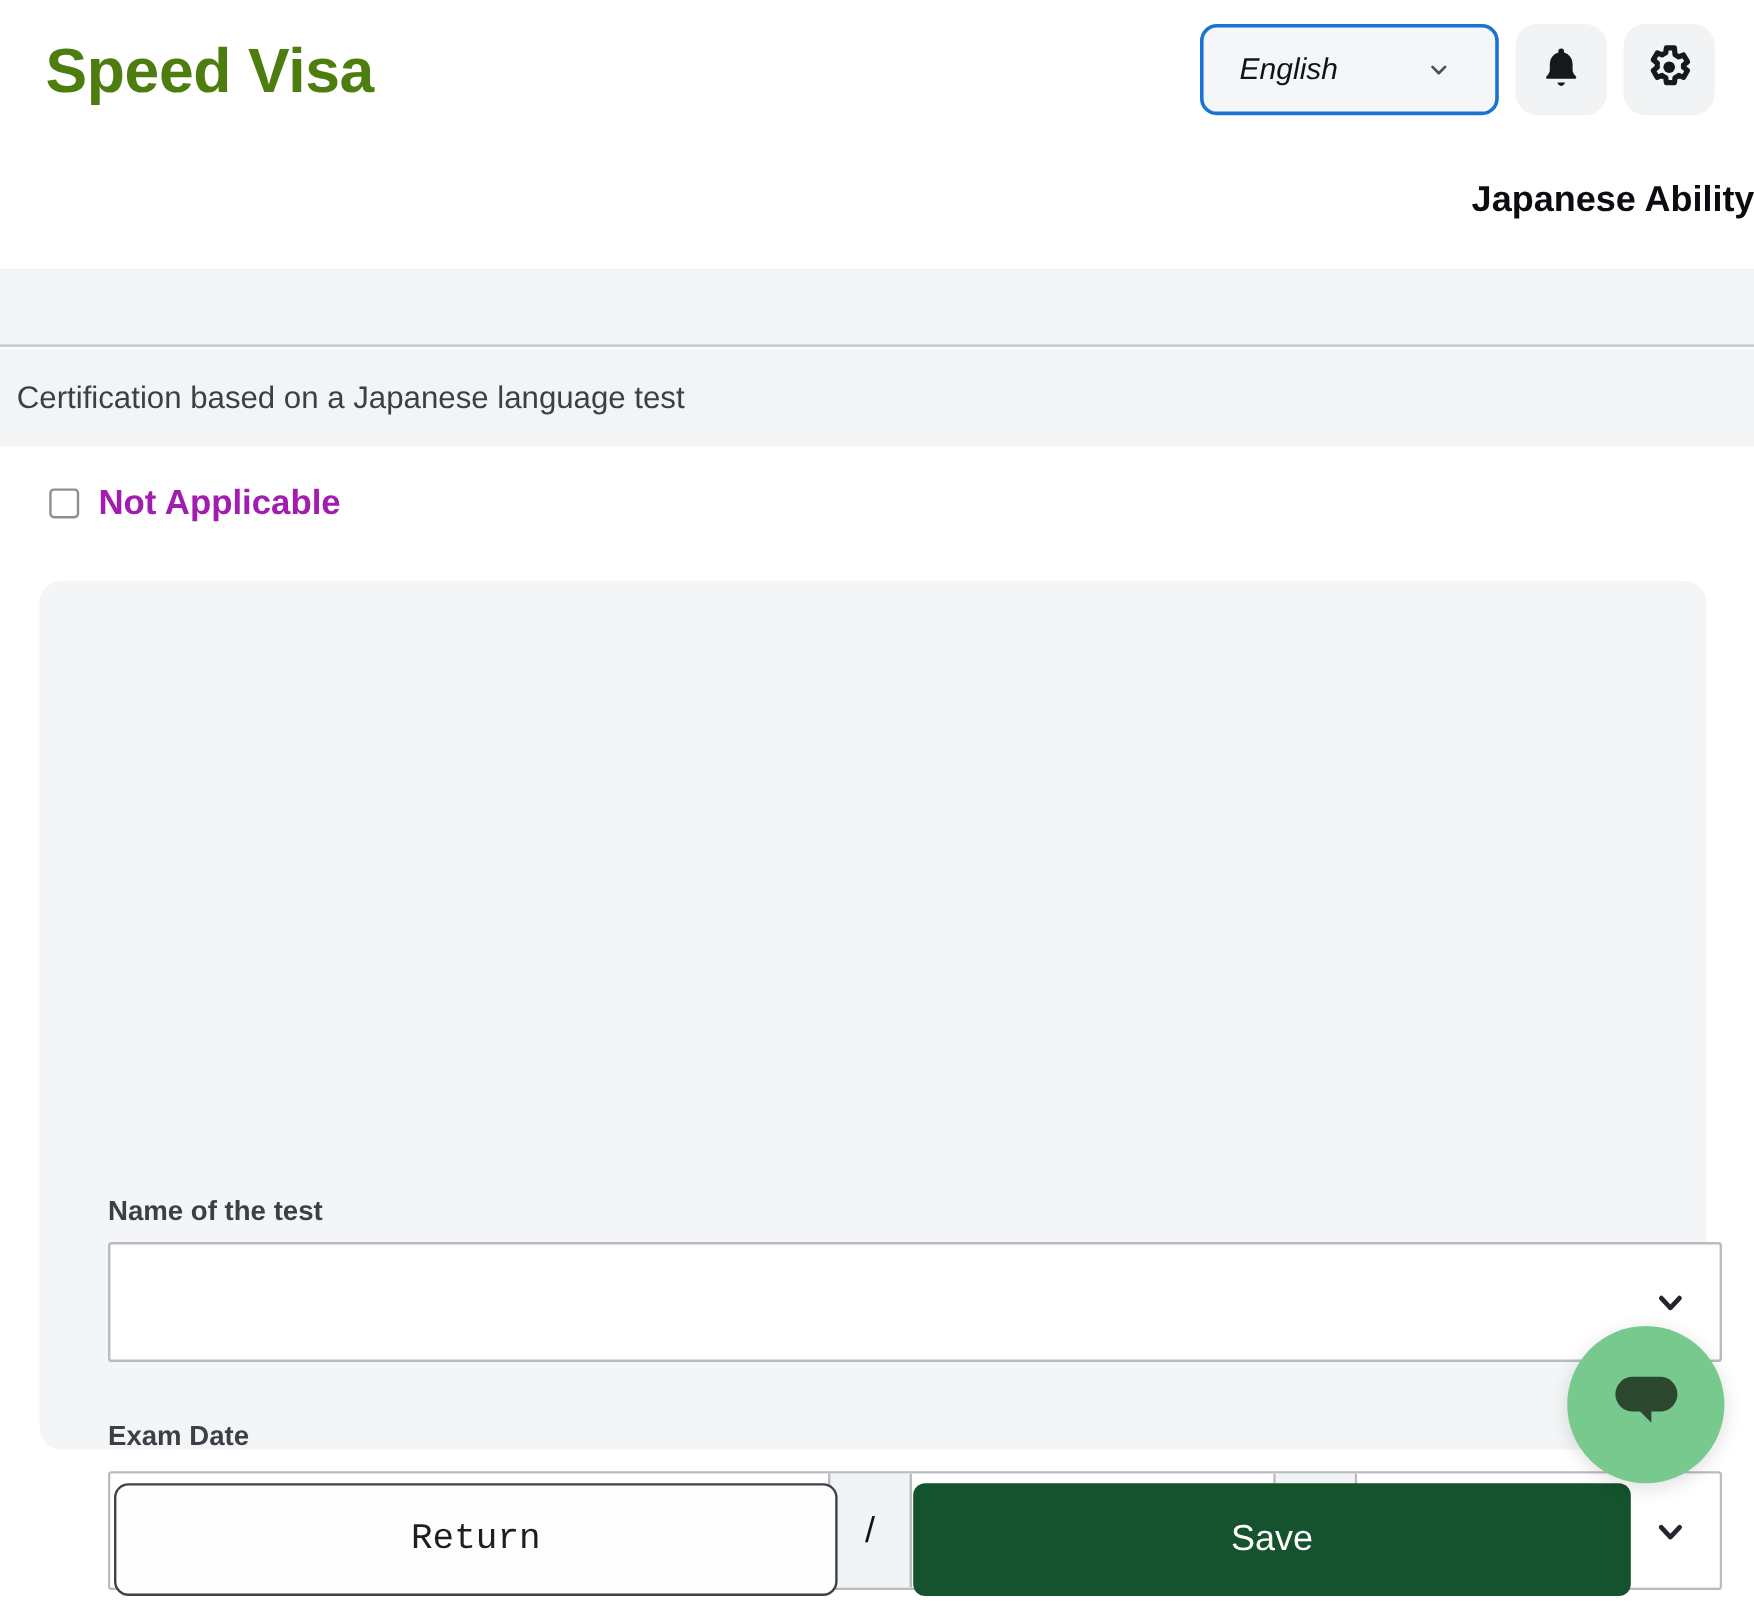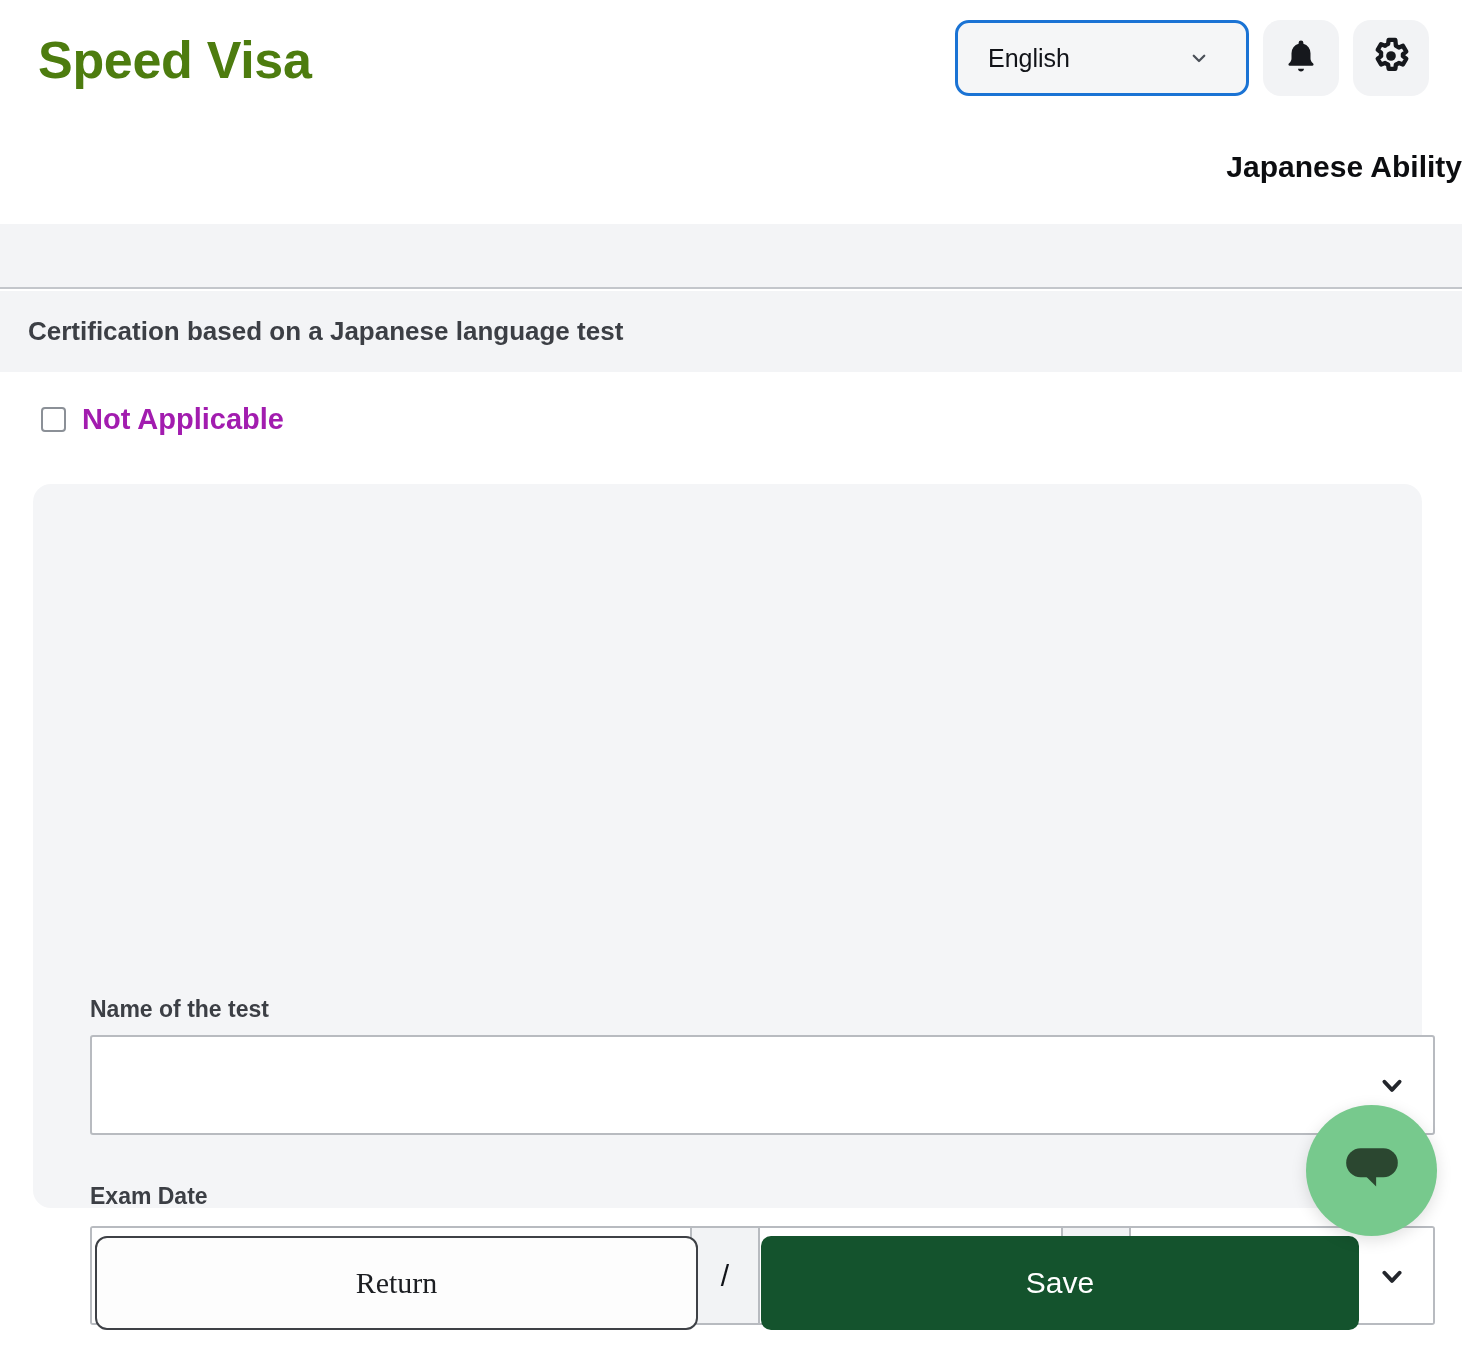--- a/index.html
+++ b/index.html
@@ -41,27 +41,28 @@
     position: absolute;
     right: 33px;
     top: 20px;
     display: flex;
     align-items: center;
     gap: 14px;
   }
 
   .lang-select {
     position: relative;
-    width: 294px;
+    width: 249px;
     height: 76px;
     background: #f5f6f7;
     border: 3px solid #1a73d4;
     border-radius: 14px;
     display: flex;
     align-items: center;
+    font-style: italic;
   }
   .lang-label {
     position: absolute;
     left: 30px;
     font-size: 25px;
     color: #111318;
     white-space: nowrap;
   }
   .lang-chev {
     position: absolute;
@@ -107,23 +108,23 @@
     position: absolute;
     left: 0;
     top: 291px;
     width: 1462px;
     height: 81px;
     background: #f3f4f6;
     display: flex;
     align-items: center;
   }
   .section-title {
-    padding-left: 28px;
+    padding-left: 14px;
     font-size: 26px;
-    font-weight: bold;
+    font-weight: normal;
     color: #3c3f45;
   }
 
   
   .na-row {
     position: absolute;
     left: 41px;
     top: 405px;
     display: flex;
     align-items: center;
@@ -228,21 +229,21 @@
   
   .btn-return {
     position: absolute;
     left: 95px;
     top: 1236px;
     width: 603px;
     height: 94px;
     background: #fdfdfd;
     border: 2px solid #3e4146;
     border-radius: 12px;
-    font-family: Liberation Serif, serif;
+    font-family: Liberation Mono, monospace;
     font-size: 30px;
     color: #1c1e22;
     cursor: pointer;
   }
   .btn-save {
     position: absolute;
     left: 761px;
     top: 1236px;
     width: 598px;
     height: 94px;

